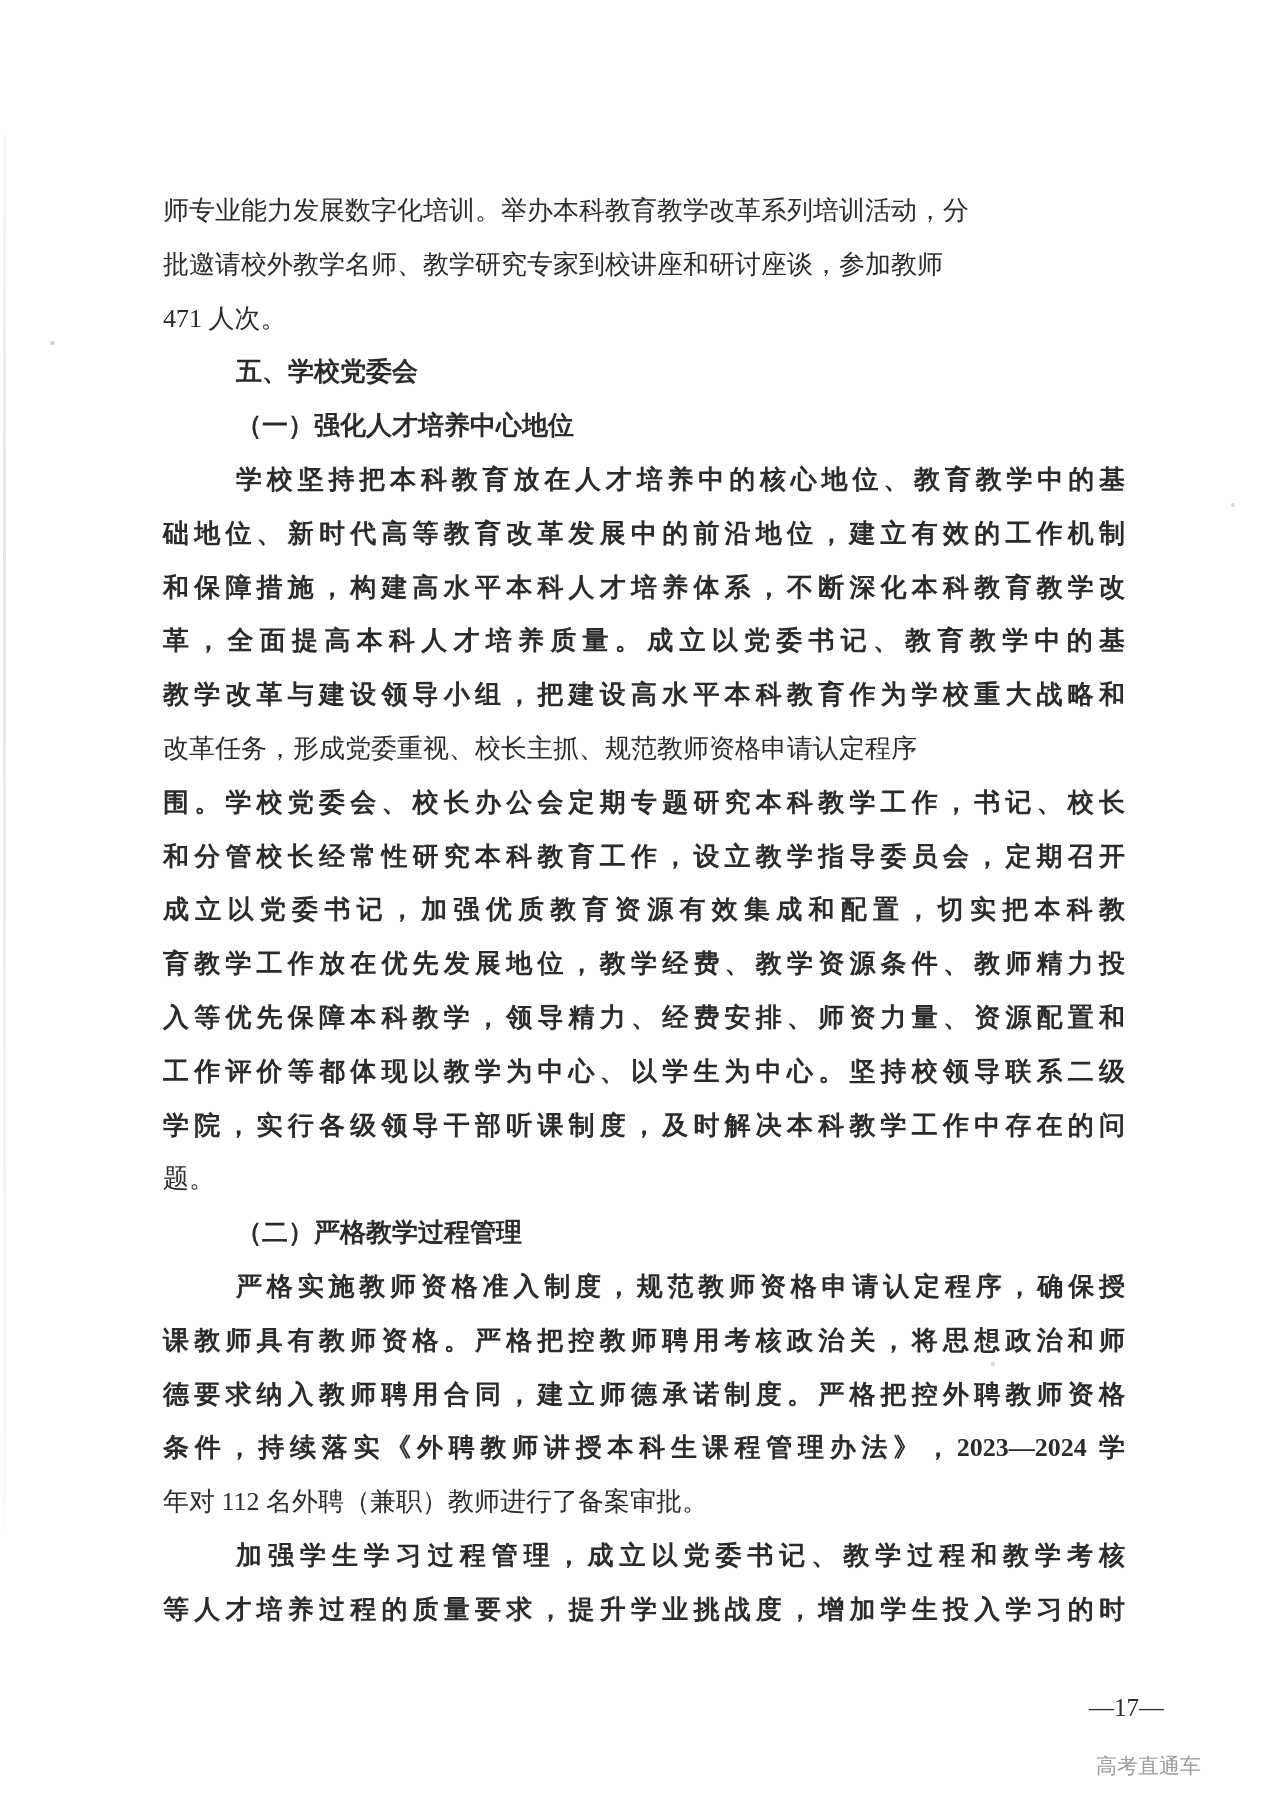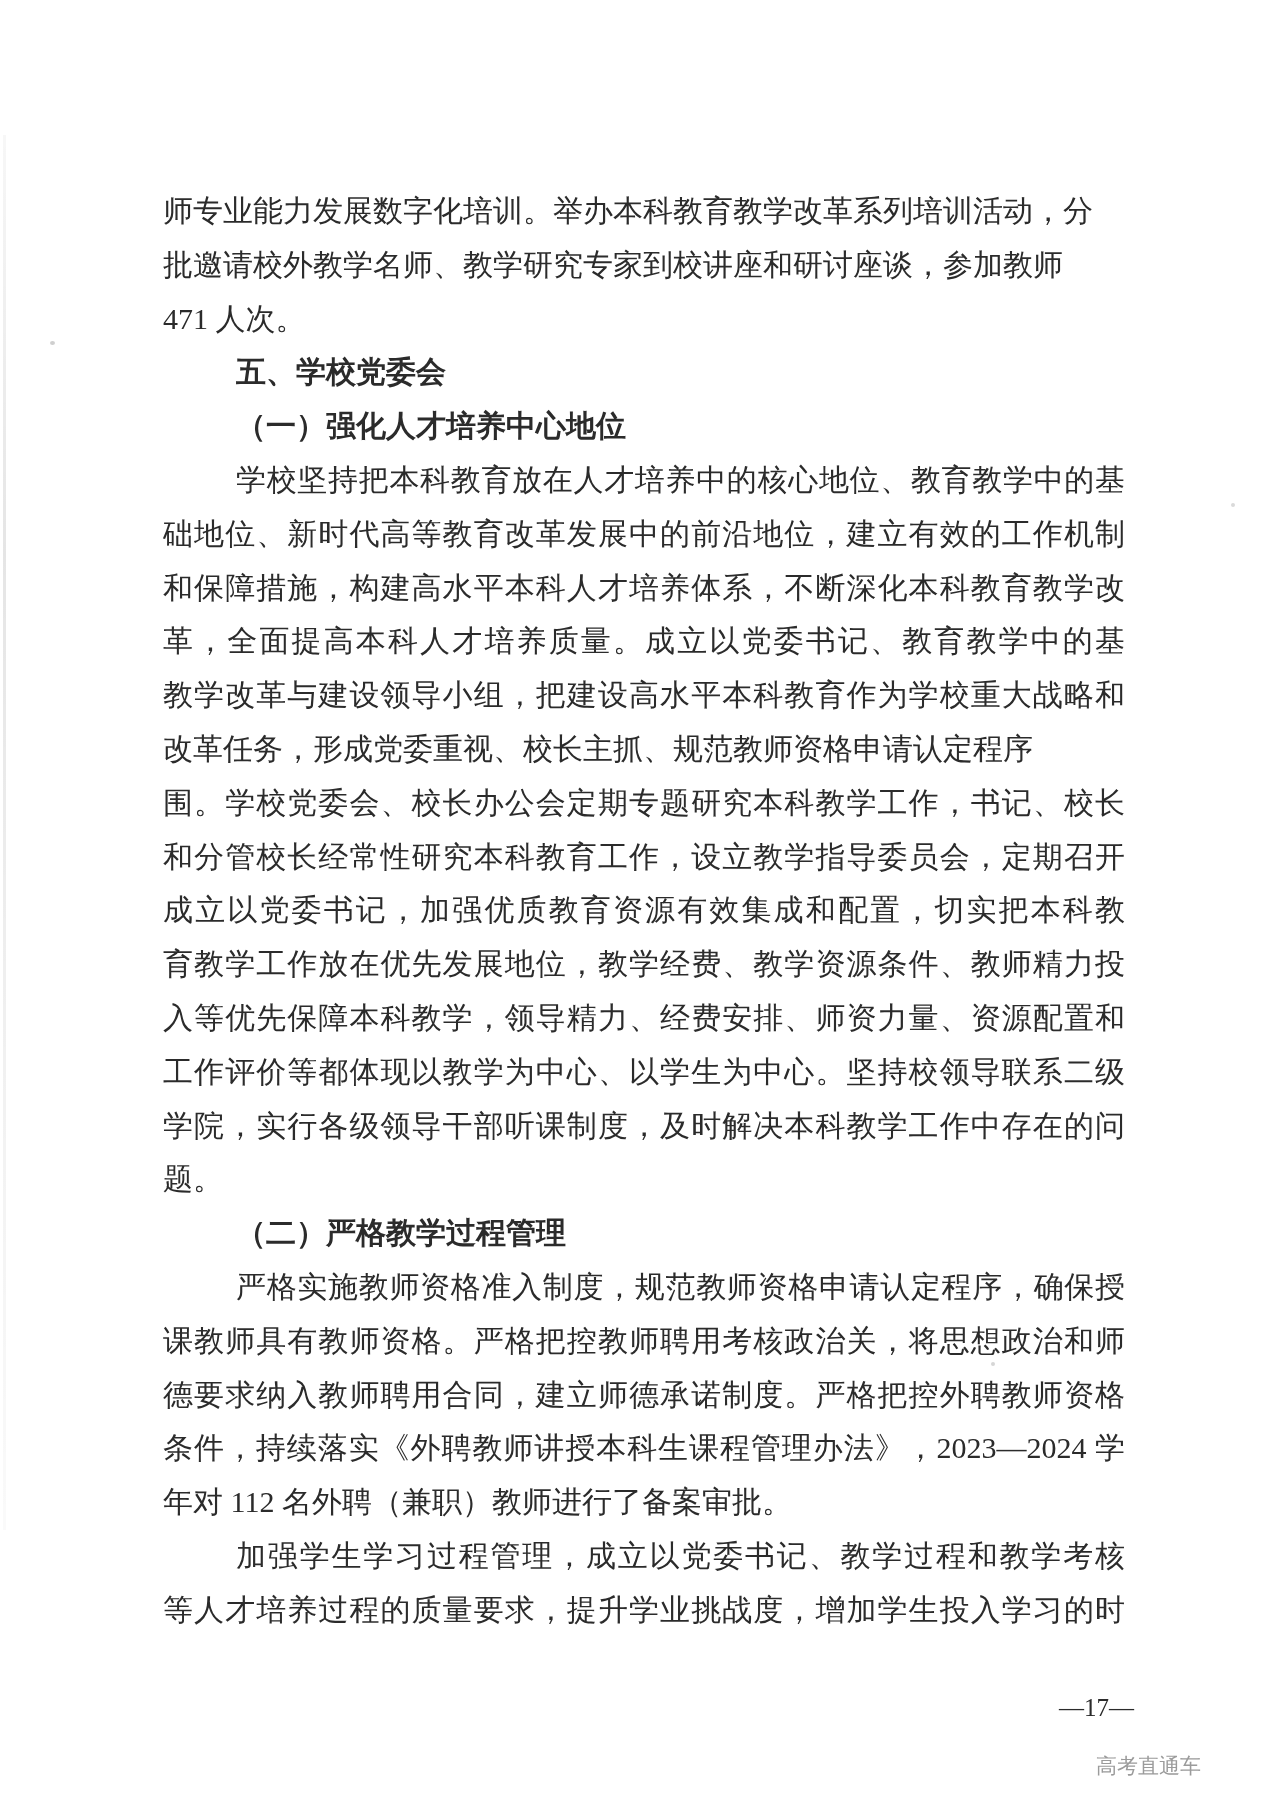--- a/index.html
+++ b/index.html
@@ -6,29 +6,29 @@
   .page {
     position:relative; width:1280px; height:1809px; background:#ffffff;
     overflow:hidden;
     font-family:"Liberation Serif","DejaVu Serif",serif;
   }
   .text-block {
     position:absolute; left:163px; top:184px; width:962px;
     color:var(--text,#2b2b2b);
   }
   .ln {
-    font-size:30px; line-height:53.8px; height:53.8px;
+    font-size:26px; line-height:53.8px; height:53.8px;
     white-space:normal; text-align:left;
   }
-  .just { text-align:justify; text-align-last:justify; }
+  .just { text-align:justify; text-align-last:justify;font-weight:bold; }
   .ind  { text-indent:73px; }
   .h1   { font-family:"Liberation Sans","DejaVu Sans",sans-serif; font-weight:700; }
   .h2   { font-weight:700; }
   .page-number {
-    position:absolute; top:1694px; left:1034px; width:100px;
+    position:absolute; top:1694px; left:1064px; width:100px;
     text-align:right; font-size:25px; color:var(--text,#2b2b2b);
     font-family:"Liberation Serif","DejaVu Serif",serif;
   }
   .watermark {
     position:absolute; top:1752px; left:1096px;
     font-size:21px; color:var(--watermark,#9b9b9b);font-family:Liberation Mono, monospace;
   }
   
   .vline {
     position:absolute; left:3px; top:135px; width:3px; height:1395px;

